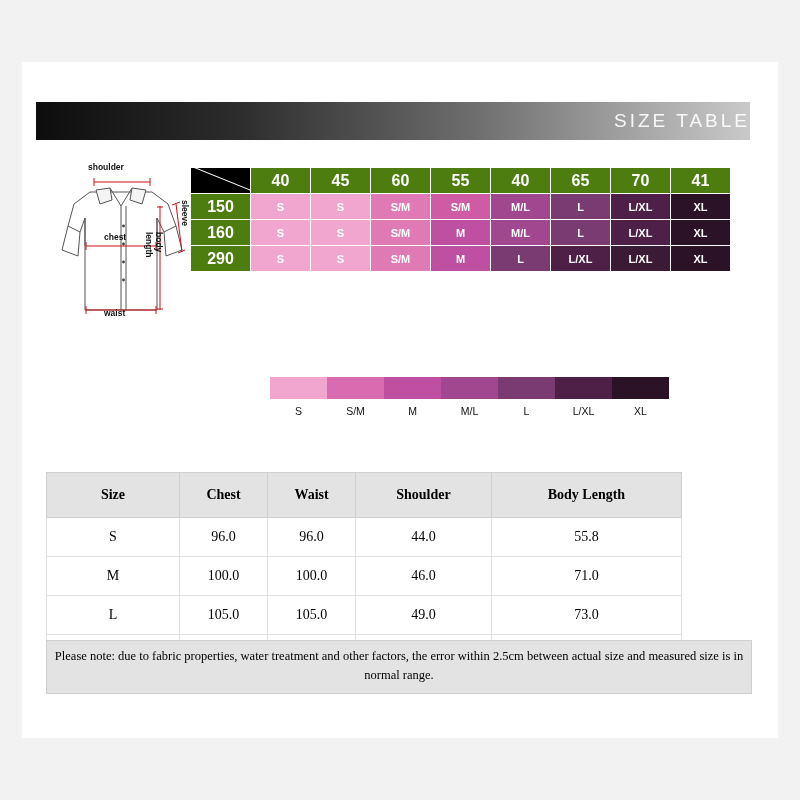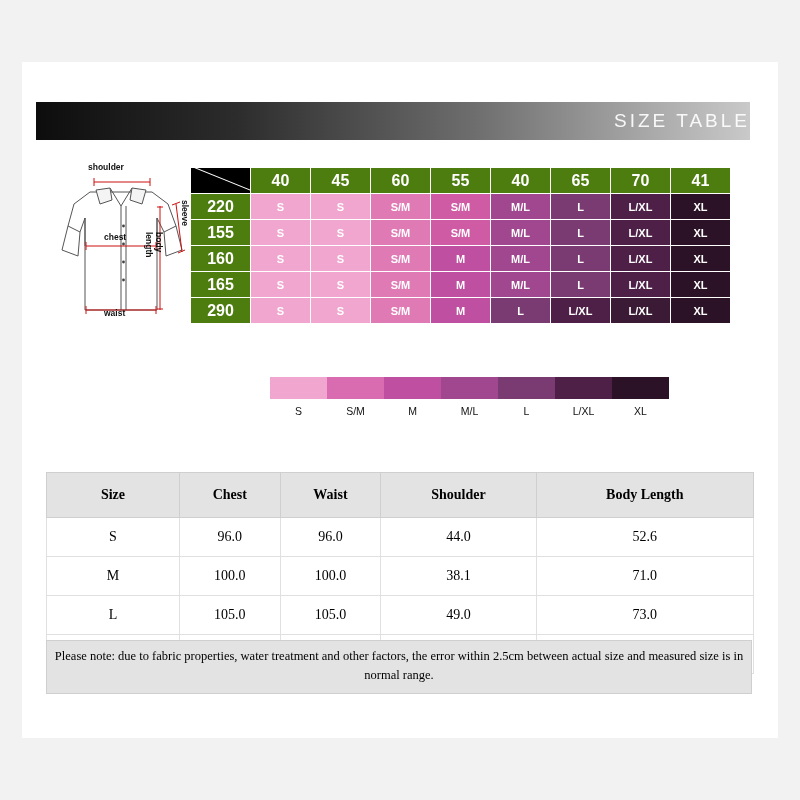--- a/index.html
+++ b/index.html
@@ -130,21 +130,21 @@
     font-family: "Liberation Sans", sans-serif;
     font-size: 10.5px;
     color: #111;
   }
 
   
   .meas {
     position: absolute;
     left: 24px;
     top: 410px;
-    width: 708px;
+    width: 636px;
     border-collapse: collapse;
     font-family: "Liberation Serif", serif;
     font-size: 14px;
   }
   .meas th {
     background: #e3e3e3;
     font-weight: bold;
     height: 42px;
     border: 1px solid #cfcfcf;
     color: #000;
@@ -244,54 +244,32 @@
             <th class="hhead">60</th>
             <th class="hhead">55</th>
             <th class="hhead">40</th>
             <th class="hhead">65</th>
             <th class="hhead">70</th>
             <th class="hhead">41</th>
           </tr>
       </thead>
       <tbody>
           <tr>
-            <th class="rhead">220</th>
+            <th class="rhead">150</th>
             <td style="background: rgb(240, 166, 207);">S</td>
             <td style="background: rgb(240, 166, 207);">S</td>
             <td style="background: rgb(224, 122, 181);">S/M</td>
             <td style="background: rgb(207, 91, 165);">S/M</td>
             <td style="background: rgb(160, 71, 143);">M/L</td>
             <td style="background: rgb(122, 59, 114);">L</td>
             <td style="background: rgb(78, 32, 72);">L/XL</td>
             <td style="background: rgb(43, 18, 38);">XL</td>
           </tr>
           <tr>
-            <th class="rhead">155</th>
-            <td style="background: rgb(240, 166, 207);">S</td>
-            <td style="background: rgb(240, 166, 207);">S</td>
-            <td style="background: rgb(224, 122, 181);">S/M</td>
-            <td style="background: rgb(207, 91, 165);">S/M</td>
-            <td style="background: rgb(160, 71, 143);">M/L</td>
-            <td style="background: rgb(122, 59, 114);">L</td>
-            <td style="background: rgb(78, 32, 72);">L/XL</td>
-            <td style="background: rgb(43, 18, 38);">XL</td>
-          </tr>
-          <tr>
             <th class="rhead">160</th>
-            <td style="background: rgb(240, 166, 207);">S</td>
-            <td style="background: rgb(240, 166, 207);">S</td>
-            <td style="background: rgb(224, 122, 181);">S/M</td>
-            <td style="background: rgb(191, 79, 160);">M</td>
-            <td style="background: rgb(160, 71, 143);">M/L</td>
-            <td style="background: rgb(122, 59, 114);">L</td>
-            <td style="background: rgb(78, 32, 72);">L/XL</td>
-            <td style="background: rgb(43, 18, 38);">XL</td>
-          </tr>
-          <tr>
-            <th class="rhead">165</th>
             <td style="background: rgb(240, 166, 207);">S</td>
             <td style="background: rgb(240, 166, 207);">S</td>
             <td style="background: rgb(224, 122, 181);">S/M</td>
             <td style="background: rgb(191, 79, 160);">M</td>
             <td style="background: rgb(160, 71, 143);">M/L</td>
             <td style="background: rgb(122, 59, 114);">L</td>
             <td style="background: rgb(78, 32, 72);">L/XL</td>
             <td style="background: rgb(43, 18, 38);">XL</td>
           </tr>
           <tr>
@@ -338,27 +316,27 @@
             <th>Shoulder</th>
             <th>Body Length</th>
           </tr>
       </thead>
       <tbody>
           <tr>
             <td>S</td>
             <td>96.0</td>
             <td>96.0</td>
             <td>44.0</td>
-            <td>52.6</td>
+            <td>55.8</td>
           </tr>
           <tr>
             <td>M</td>
             <td>100.0</td>
             <td>100.0</td>
-            <td>38.1</td>
+            <td>46.0</td>
             <td>71.0</td>
           </tr>
           <tr>
             <td>L</td>
             <td>105.0</td>
             <td>105.0</td>
             <td>49.0</td>
             <td>73.0</td>
           </tr>
           <tr>

